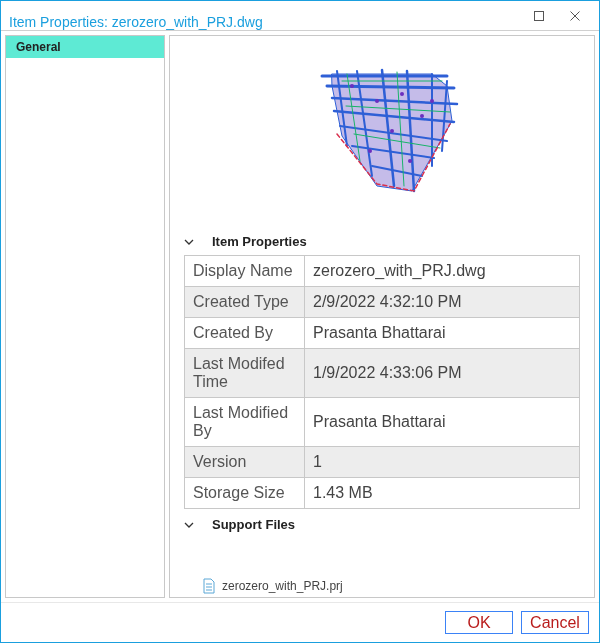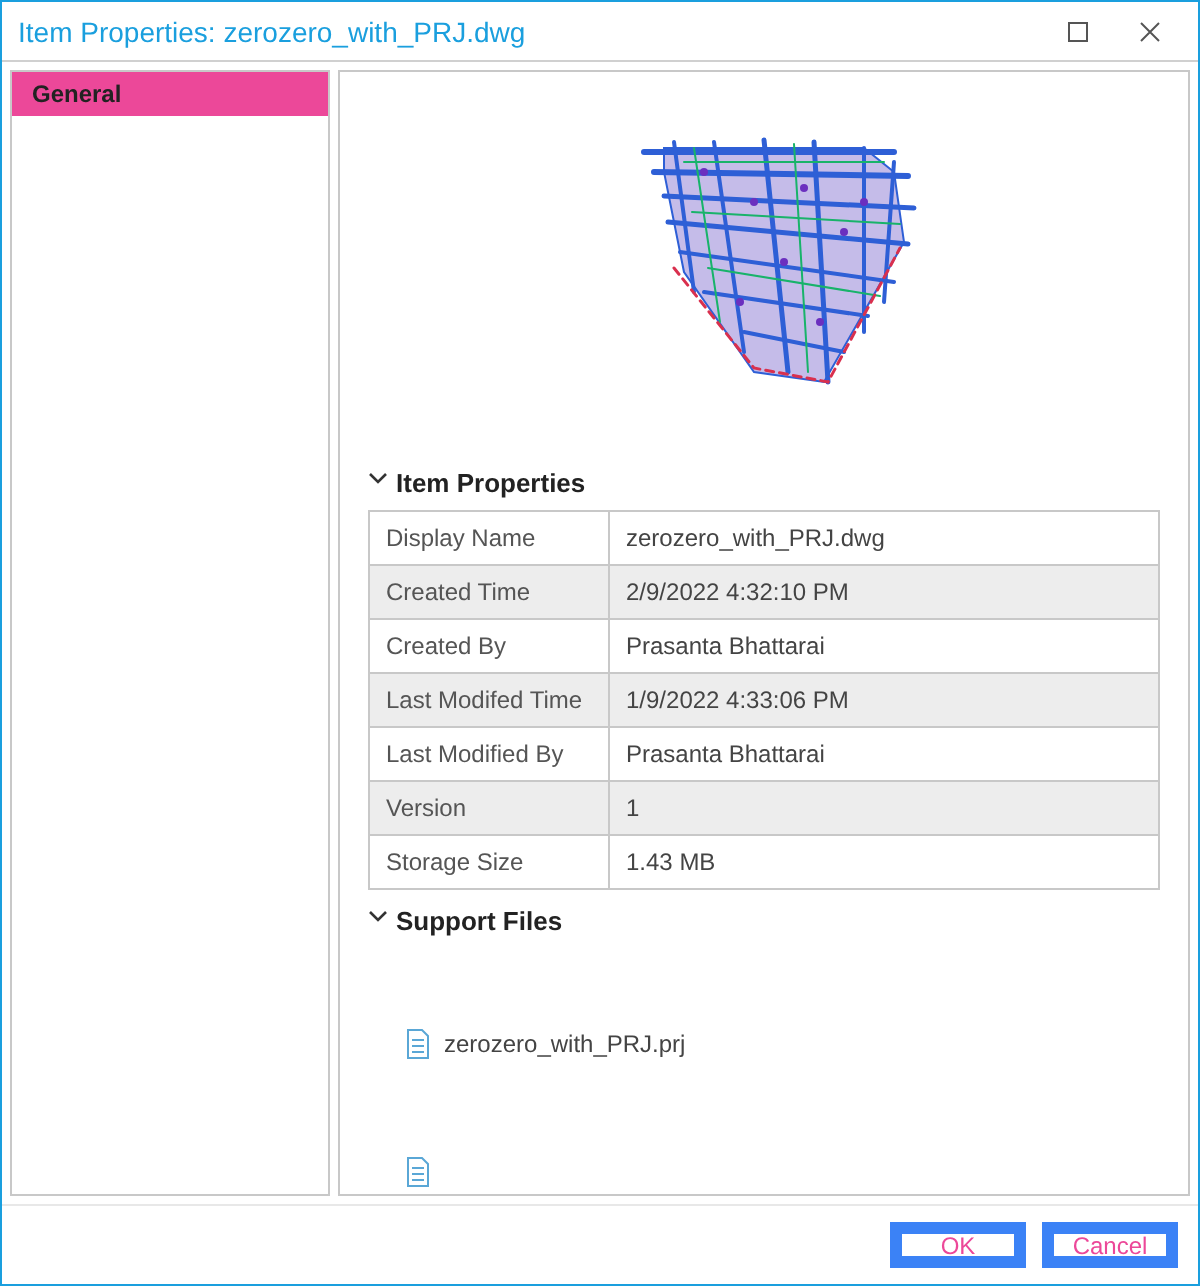--- a/index.html
+++ b/index.html
@@ -10,21 +10,21 @@
       width: 600px;
       height: 643px;
       border: 1px solid #1a9fde;
       display: flex;
       flex-direction: column;
       color: #333;
     }
     .titlebar {
       height: 30px;
       display: flex;
-      align-items: center;
+      align-items: flex-end;
       padding: 0 6px 0 8px;
       border-bottom: 1px solid #d0d0d0;
     }
     .titlebar-title {
       flex: 1;
       color: #1a9fde;
       font-size: 14px;
       font-weight: 400;
     }
     .titlebar-btn {
@@ -49,21 +49,21 @@
       border: 1px solid #c8c8c8;
       background: #fff;
     }
     .sidebar-item {
       padding: 4px 10px;
       font-weight: 600;
       color: #222;
       cursor: default;
     }
     .sidebar-item.active {
-      background: #ec4899;
+      background: #5eead4;
     }
     .main {
       flex: 1;
       border: 1px solid #c8c8c8;
       padding: 10px 14px;
       overflow: auto;
     }
 
     .thumb {
       display: flex;
@@ -71,42 +71,43 @@
       padding: 10px 0 20px 0;
     }
     .thumb-canvas {
       width: 200px;
       height: 150px;
       position: relative;
     }
 
     .section-header {
       display: flex;
-      gap: 4px;
+      align-items: center;
+      gap: 18px;
       font-weight: 600;
       color: #222;
       margin: 8px 0 6px 0;
       cursor: default;
       font-size: 13px;
     }
     .chevron {
       width: 10px;
       height: 10px;
     }
 
     table.props {
       width: 100%;
       border-collapse: collapse;
       border: 1px solid #c8c8c8;
       margin-bottom: 6px;
     }
     table.props td {
       border: 1px solid #c8c8c8;
       padding: 6px 8px;
-      font-size: 12px;
+      font-size: 16px;
       color: #444;
     }
     table.props td.label {
       width: 120px;
       color: #555;
     }
     table.props tr:nth-child(even) td {
       background: #ededed;
     }
 
@@ -129,24 +130,24 @@
       display: flex;
       align-items: center;
       justify-content: flex-end;
       gap: 8px;
       padding: 0 10px;
       border-top: 1px solid #e8e8e8;
     }
     .btn {
       min-width: 68px;
       height: 23px;
-      border: 6px solid #3b82f6;
+      border: 1px solid #3b82f6;
       background: #fff;
-      font-size: 12px;
-      color: #ec4899;
+      font-size: 16px;
+      color: #b91c1c;
       cursor: default;
       display: flex;
       align-items: center;
       justify-content: center;
     }
   </style>
 </head>
 <body>
 
 <div class="titlebar">
@@ -217,21 +218,21 @@
       <span>Item Properties</span>
     </div>
 
     <table class="props">
       <tbody>
           <tr>
         <td class="label">Display Name</td>
         <td>zerozero_with_PRJ.dwg</td>
       </tr>
       <tr>
-        <td class="label">Created Time</td>
+        <td class="label">Created Type</td>
         <td>2/9/2022 4:32:10 PM</td>
       </tr>
       <tr>
         <td class="label">Created By</td>
         <td>Prasanta Bhattarai</td>
       </tr>
       <tr>
         <td class="label">Last Modifed Time</td>
         <td>1/9/2022 4:33:06 PM</td>
       </tr>

